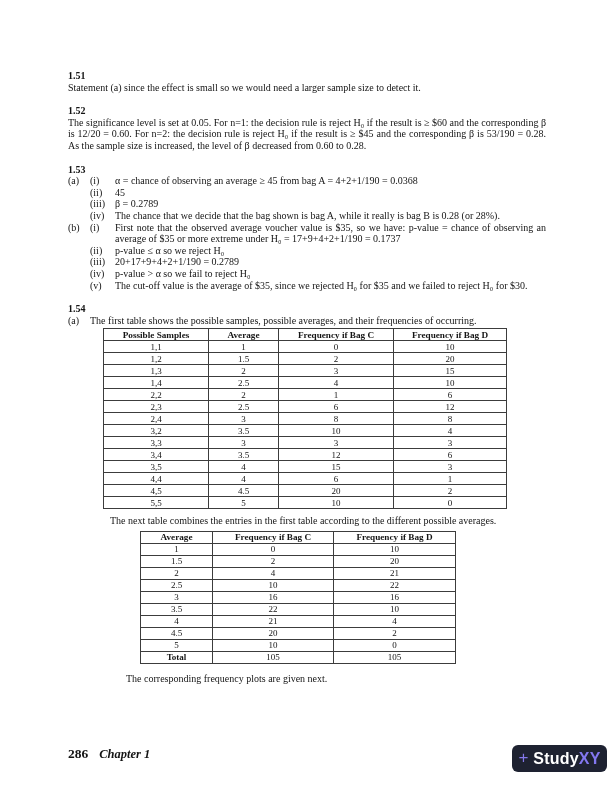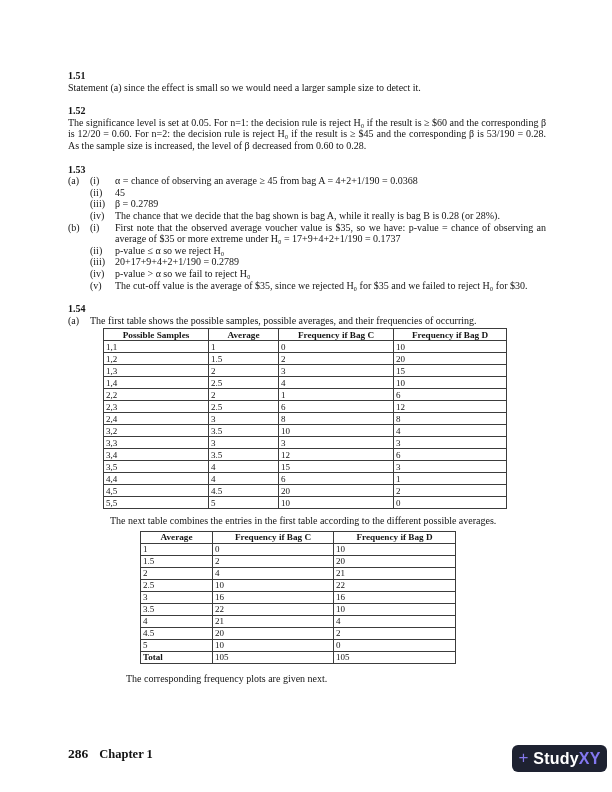--- a/index.html
+++ b/index.html
@@ -20,40 +20,40 @@
   .sec { margin-bottom:12px; }
   .sec-heading { font-weight:bold; }
   .para { text-align:justify; }
   .li { display:flex; }
   .l1 { flex:0 0 22px; }
   .l2 { flex:0 0 25px; }
   .lt { flex:1; text-align:justify; }
 
   table {
     border-collapse:collapse; table-layout:fixed;
-    font-size:9px; line-height:10px; 
+    font-size:9px; line-height:10px; text-align:center;
     border:1.5px solid #2e2e2e;
   }
   th,td { border:1px solid #3c3c3c; height:11px; padding:0 2px; overflow:hidden; white-space:nowrap; }
   th { font-weight:bold; font-size:9.2px; }
   .t1 { margin:2px 0 0 35px; width:403px; }
   .t1 col:nth-child(1){width:105px;} .t1 col:nth-child(2){width:70px;}
   .t1 col:nth-child(3){width:115px;} .t1 col:nth-child(4){width:113px;}
   .t2 { margin:4px 0 0 72px; width:315px; }
   .t2 col:nth-child(1){width:72px;} .t2 col:nth-child(2){width:121px;} .t2 col:nth-child(3){width:122px;}
   .t2 tbody tr:last-child td:first-child { font-weight:bold; }
 
   .sentence-indent { margin:6px 0 0 42px; }
   .closing { margin:9px 0 0 58px; }
 
   .footer-left {
     position:absolute; left:68px; top:746px;
     font-size:13.5px; font-weight:bold; line-height:15px;
   }
-  .chapter-label { font-size:12.5px; margin-left:11px; }
+  .chapter-label { font-style:italic; font-size:12.5px; margin-left:11px; }
 
   .brand-badge {
     position:absolute; left:512px; top:745px;
     width:95px; height:27px;
     background:#1e2231; border-radius:6px;
     display:flex; align-items:center; justify-content:center; gap:5px;
     font-family:"Liberation Sans","DejaVu Sans",sans-serif;
     box-sizing:border-box;
   }
   .brand-plus { color:#8478ea; font-size:17px; font-weight:400; line-height:1; margin-top:-2px; }

